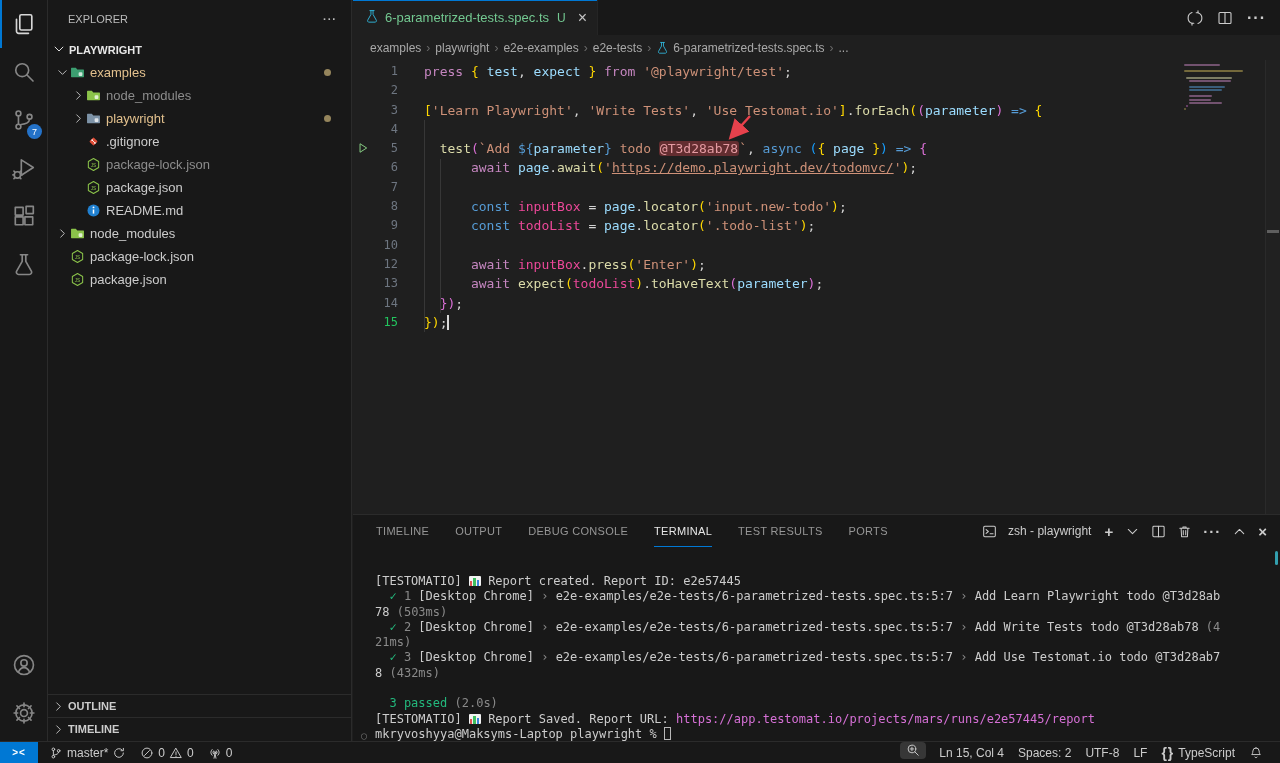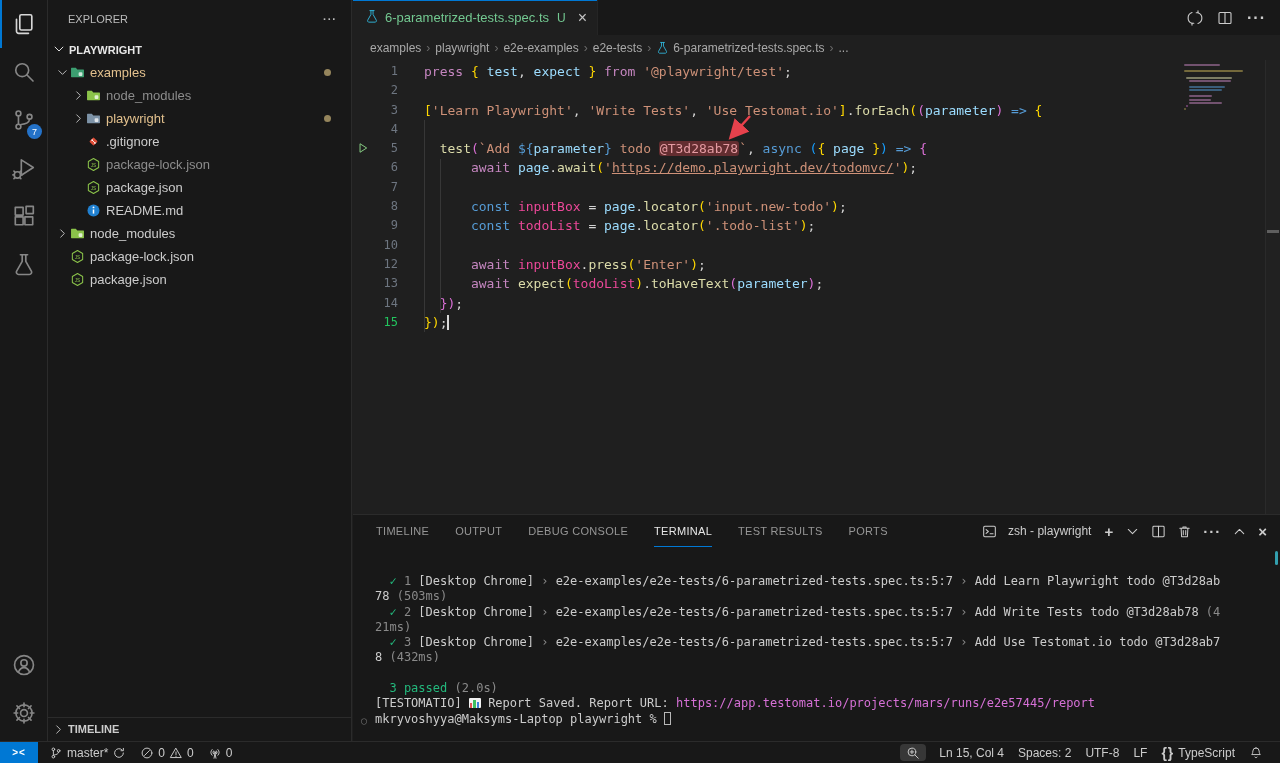--- a/index.html
+++ b/index.html
@@ -77,21 +77,21 @@
   .chart-ico{display:inline-flex;align-items:flex-end;gap:1px;height:10px;width:12px;background:#f2f2f2;padding:1px 1px 0 1px;border-radius:1px;vertical-align:-1px;}
   .chart-ico i{display:block;width:2.5px;}
   .term-scroll{position:absolute;right:2px;top:36px;width:3px;height:14px;background:#38b7c9;border-radius:2px;opacity:.85;}
 
   
   .status { position:absolute; left:0; right:0; bottom:0; height:22px; background:#181818; border-top:1px solid #2b2b2b; display:flex; align-items:center; font-size:12px; color:#cccccc; }
   .st-remote { width:38px; height:22px; background:#0078d4; color:#fff; display:flex; align-items:center; justify-content:center; font-size:10px; font-weight:bold; letter-spacing:-1px; cursor:pointer; flex:none; }
   .st-item { display:flex; align-items:center; gap:4px; padding:0 7px; height:22px; cursor:pointer; }
   .st-item svg { flex:none; }
   .st-left { display:flex; align-items:center; margin-left:4px; }
-  .st-right { display:flex; align-items:center; margin-left:auto; padding-right:10px; }
+  .st-right { display:flex; margin-left:auto; padding-right:10px; }
   .st-boxed { background:#373737; border-radius:4px; height:17px; padding:0 6px; margin-right:6px; }
 </style>
 </head>
 <body>
 
 <div class="app">
 
   <nav class="activity-bar" id="activity-bar">
       <div class="ab-item active">
         <span style="display: inline-flex;">
@@ -327,20 +327,28 @@
               <svg width="15" height="15" viewBox="0 0 16 16" fill="none" stroke="currentColor" stroke-width="1.1" stroke-linecap="round" stroke-linejoin="round">
                 <path d="M8 1.6l5.5 3.2v6.4L8 14.4 2.5 11.2V4.8z" stroke="#8bc34a"></path>
                 <text x="8" y="10.3" font-size="5" fill="#8bc34a" stroke="none" text-anchor="middle" font-family="sans-serif">JS</text>
               </svg>
             </span>
           </span>
           <span class="tree-label" style="color: rgb(204, 204, 204);">package.json</span>
         </div>
       </div>
     <div class="sb-bottom" id="sb-bottom">
+        <div class="row">
+          <span style="display: inline-flex;">
+            <svg width="13" height="13" viewBox="0 0 16 16" fill="none" stroke="currentColor" stroke-width="1.1" stroke-linecap="round" stroke-linejoin="round">
+              <path d="M5.8 3.5L10.3 8l-4.5 4.5"></path>
+            </svg>
+          </span>
+          <span>OUTLINE</span>
+        </div>
         <div class="row">
           <span style="display: inline-flex;">
             <svg width="13" height="13" viewBox="0 0 16 16" fill="none" stroke="currentColor" stroke-width="1.1" stroke-linecap="round" stroke-linejoin="round">
               <path d="M5.8 3.5L10.3 8l-4.5 4.5"></path>
             </svg>
           </span>
           <span>TIMELINE</span>
         </div>
       </div>
   </aside>
@@ -563,20 +571,21 @@
               <svg width="15" height="15" viewBox="0 0 16 16" fill="none" stroke="currentColor" stroke-width="1.1" stroke-linecap="round" stroke-linejoin="round">
                 <path d="M3.5 10.3L8 5.8l4.5 4.5"></path>
               </svg>
             </span>
           </span>
           <span class="pa">
             <span class="txt-icon" style="font-size: 15px;">×</span>
           </span>
         </div>
       <div class="terminal" id="terminal">
+          <div class="t-line"><span class="t-tx">[TESTOMATIO] </span><span class="chart-ico"><i style="background: rgb(224, 82, 82); height: 5px;"></i><i style="background: rgb(63, 191, 95); height: 8px;"></i><i style="background: rgb(59, 130, 217); height: 6px;"></i></span><span class="t-tx"> Report created. Report ID: e2e57445</span></div>
           <div class="t-line"><span class="t-grn">  ✓ </span><span class="t-dim">1 </span><span class="t-tx">[Desktop Chrome] </span><span class="t-dim">› </span><span class="t-tx">e2e-examples/e2e-tests/6-parametrized-tests.spec.ts:5:7 </span><span class="t-dim">› </span><span class="t-tx">Add Learn Playwright todo @T3d28ab</span></div>
           <div class="t-line"><span class="t-tx">78 </span><span class="t-dim">(503ms)</span></div>
           <div class="t-line"><span class="t-grn">  ✓ </span><span class="t-dim">2 </span><span class="t-tx">[Desktop Chrome] </span><span class="t-dim">› </span><span class="t-tx">e2e-examples/e2e-tests/6-parametrized-tests.spec.ts:5:7 </span><span class="t-dim">› </span><span class="t-tx">Add Write Tests todo @T3d28ab78 </span><span class="t-dim">(4</span></div>
           <div class="t-line"><span class="t-dim">21ms)</span></div>
           <div class="t-line"><span class="t-grn">  ✓ </span><span class="t-dim">3 </span><span class="t-tx">[Desktop Chrome] </span><span class="t-dim">› </span><span class="t-tx">e2e-examples/e2e-tests/6-parametrized-tests.spec.ts:5:7 </span><span class="t-dim">› </span><span class="t-tx">Add Use Testomat.io todo @T3d28ab7</span></div>
           <div class="t-line"><span class="t-tx">8 </span><span class="t-dim">(432ms)</span></div>
           <div class="t-line"></div>
           <div class="t-line"><span class="t-grn">  3 passed </span><span class="t-dim">(2.0s)</span></div>
           <div class="t-line"><span class="t-tx">[TESTOMATIO] </span><span class="chart-ico"><i style="background: rgb(224, 82, 82); height: 5px;"></i><i style="background: rgb(63, 191, 95); height: 8px;"></i><i style="background: rgb(59, 130, 217); height: 6px;"></i></span><span class="t-tx"> Report Saved. Report URL: </span><span class="t-mag">https://app.testomat.io/projects/mars/runs/e2e57445/report</span></div>
           <div class="t-line"><span class="t-circ">○</span><span class="t-tx">mkryvoshyya@Maksyms-Laptop playwright % </span><span class="t-cursor"></span></div>

